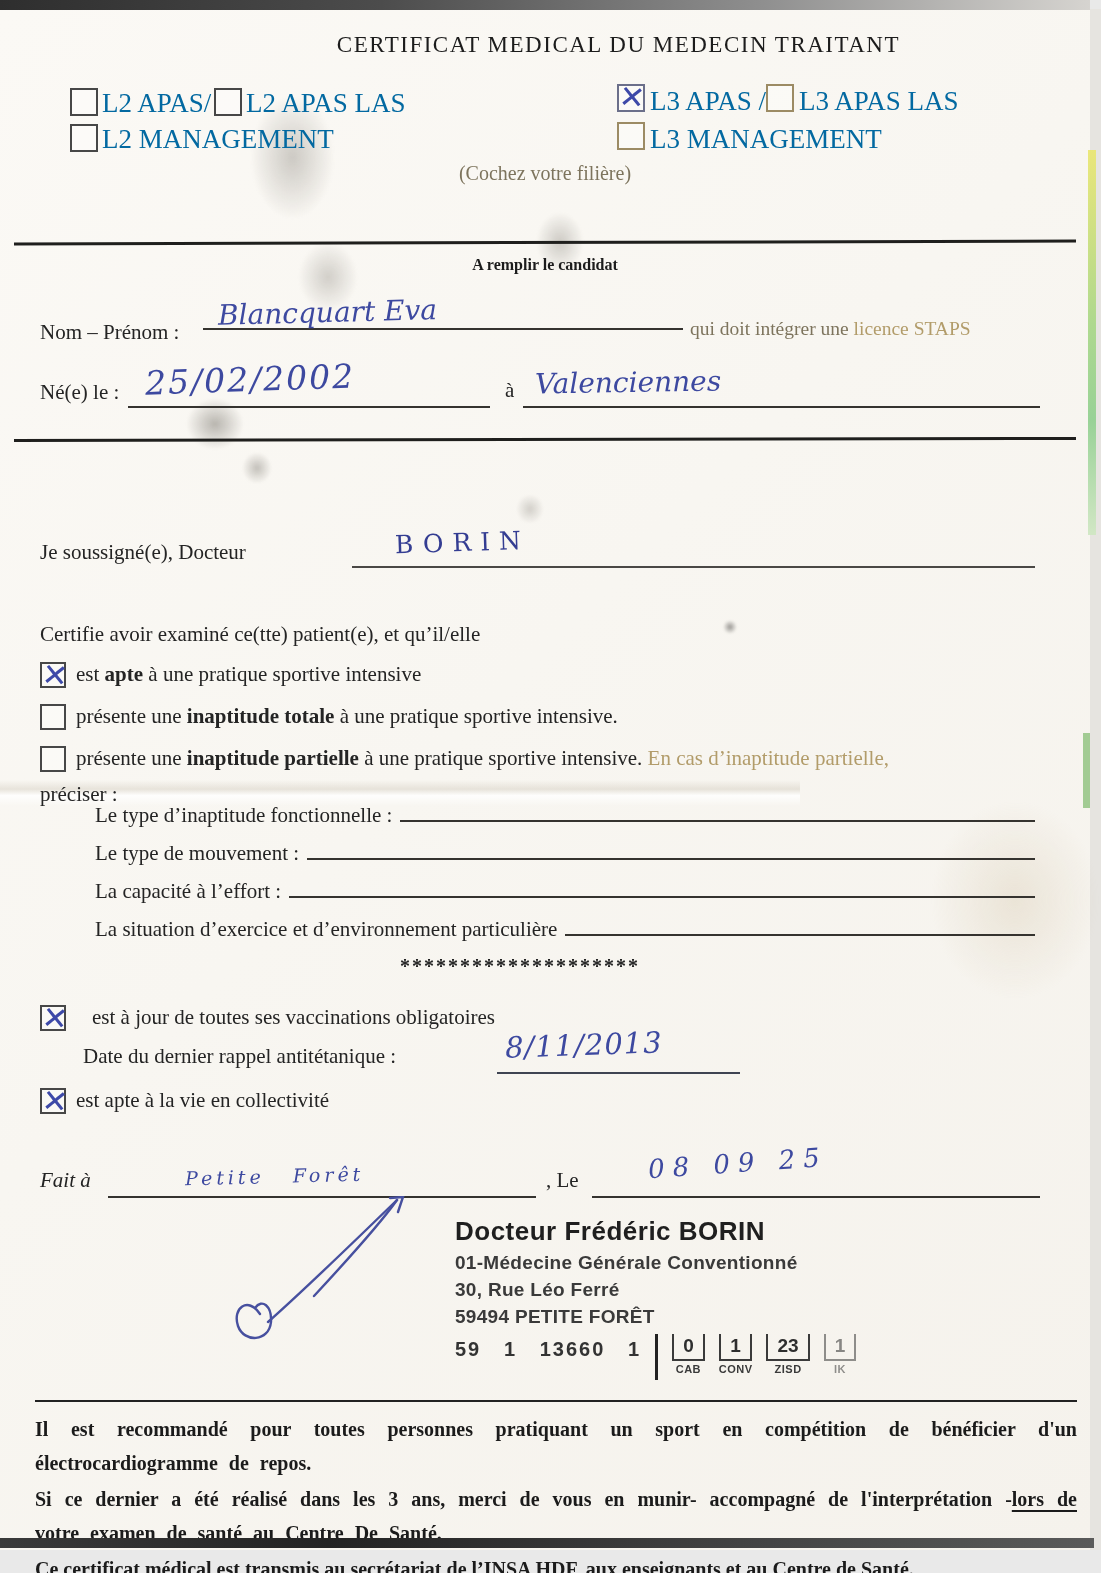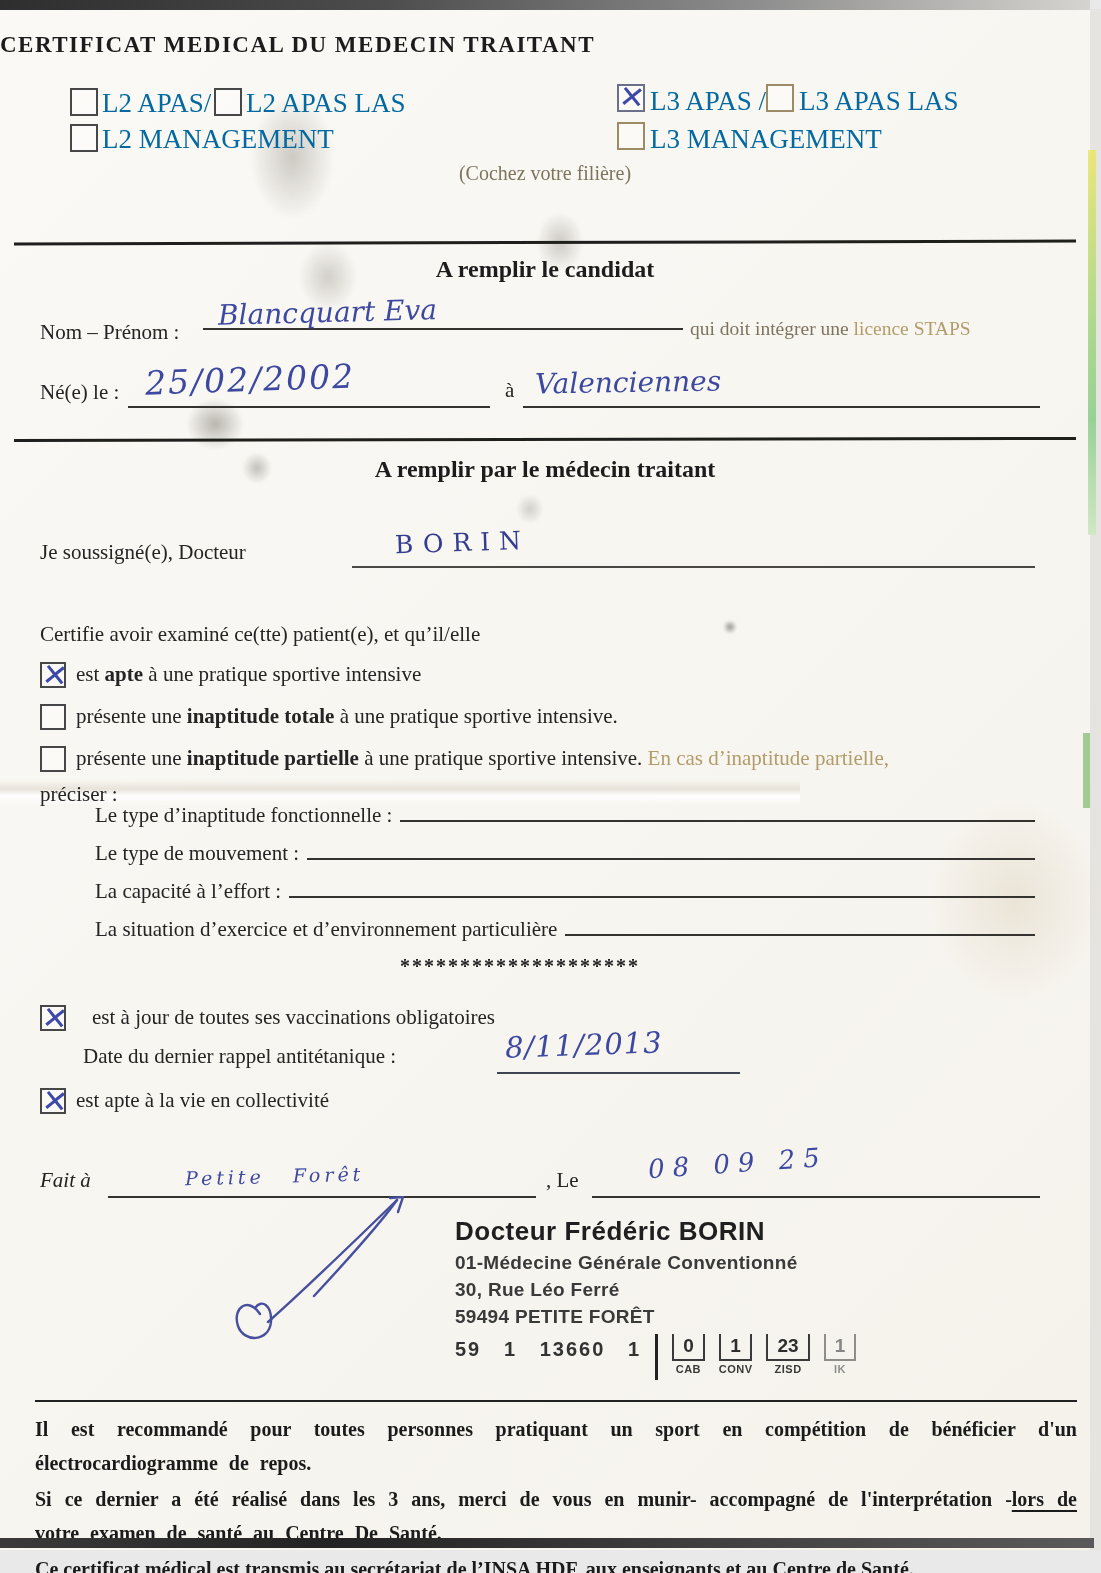--- a/index.html
+++ b/index.html
@@ -21,23 +21,23 @@
   .s2{left:298px;top:242px;width:60px;height:70px;background:radial-gradient(ellipse,rgba(150,146,138,.4),rgba(150,146,138,0) 70%);}
   .s3{left:536px;top:212px;width:48px;height:60px;background:radial-gradient(ellipse,rgba(140,136,128,.4),rgba(140,136,128,0) 70%);}
   .s4{left:186px;top:398px;width:58px;height:52px;background:radial-gradient(ellipse,rgba(120,116,108,.5),rgba(120,116,108,0) 70%);}
   .s5{left:242px;top:452px;width:30px;height:32px;background:radial-gradient(ellipse,rgba(130,126,118,.45),rgba(130,126,118,0) 70%);}
   .s6{left:516px;top:494px;width:28px;height:30px;background:radial-gradient(ellipse,rgba(140,136,128,.35),rgba(140,136,128,0) 70%);}
   .s7{left:723px;top:620px;width:14px;height:14px;background:radial-gradient(ellipse,rgba(90,88,84,.6),rgba(90,88,84,0) 70%);}
   .s8{left:930px;top:800px;width:170px;height:200px;background:radial-gradient(ellipse,rgba(205,188,155,.28),rgba(205,188,155,0) 70%);}
   .crease{left:0;top:780px;width:800px;height:26px;
       background:linear-gradient(180deg,rgba(0,0,0,0) 0%,rgba(170,158,135,.22) 35%,rgba(255,255,255,.85) 60%,rgba(0,0,0,0) 100%);}
   
-  .title{left:0;top:32px;width:900px;text-align:left;font-size:23px;font-weight:bold;
+  .title{left:0;top:32px;width:900px;text-align:right;font-size:23px;font-weight:normal;
          letter-spacing:1.5px;color:#1c1c1c;}
-  .heading{width:1090px;left:0;text-align:center;font-size:24px;font-weight:bold;color:#1c1c1c;}
+  .heading{width:1090px;left:0;text-align:center;font-size:16px;font-weight:bold;color:#1c1c1c;}
   .label{font-size:21px;color:#242424;}
   .italic{font-style:italic;}
   .faded{color:#b29c6a;}
   .semi-faded{color:#7d745d;}
   
   .cb{position:absolute;width:24px;height:24px;border:2.5px solid #474747;background:rgba(255,255,255,.35);}
   .cb.tan{border-color:#9c8b64;}
   .cb.small{width:22px;height:22px;border-width:2px;}
   .cb.checked::after{content:"✕";position:absolute;left:0px;top:-7px;font-size:31px;
       color:#3d49a8;font-family:"DejaVu Serif",serif;transform:rotate(6deg);}
@@ -119,21 +119,20 @@
   <span class="abs" style="left:690px;top:318px;font-size:19.5px;white-space:nowrap;"><span class="semi-faded">qui doit intégrer une </span><span class="faded">licence STAPS</span></span>
 
   <span class="abs label" style="left:40px;top:380px;">Né(e) le :</span>
   <div class="line" style="left:128px;top:406px;width:362px;"></div>
   <span class="hw" style="left:145px;top:360px;font-size:33px;transform:rotate(-2deg);letter-spacing:2px;">25/02/2002</span>
   <span class="abs label" style="left:505px;top:378px;">à</span>
   <div class="line" style="left:523px;top:406px;width:517px;"></div>
   <span class="hw" style="left:535px;top:366px;font-size:28px;transform:rotate(-1deg);">Valenciennes</span>
 
   <div class="divider" style="top:438px;transform:rotate(-.12deg);"></div>
-  <div class="abs heading" style="top:456px;">A remplir par le médecin traitant</div>
 
   <span class="abs label" style="left:40px;top:540px;">Je soussigné(e), Docteur</span>
   <div class="line" style="left:352px;top:566px;width:683px;border-color:#4a4845;"></div>
   <span class="hw" style="left:395px;top:528px;font-size:25px;font-style:normal;letter-spacing:9px;transform:rotate(-2deg);color:#343d92;">BORIN</span>
 
   <div class="abs label" style="left:40px;top:622px;">Certifie avoir examiné ce(tte) patient(e), et qu’il/elle</div>
 
   <span class="cb small checked" style="left:40px;top:662px;"></span>
   <span class="abs label" style="left:76px;top:662px;"><span>est </span><b>apte</b><span> à une pratique sportive intensive</span></span>
 

